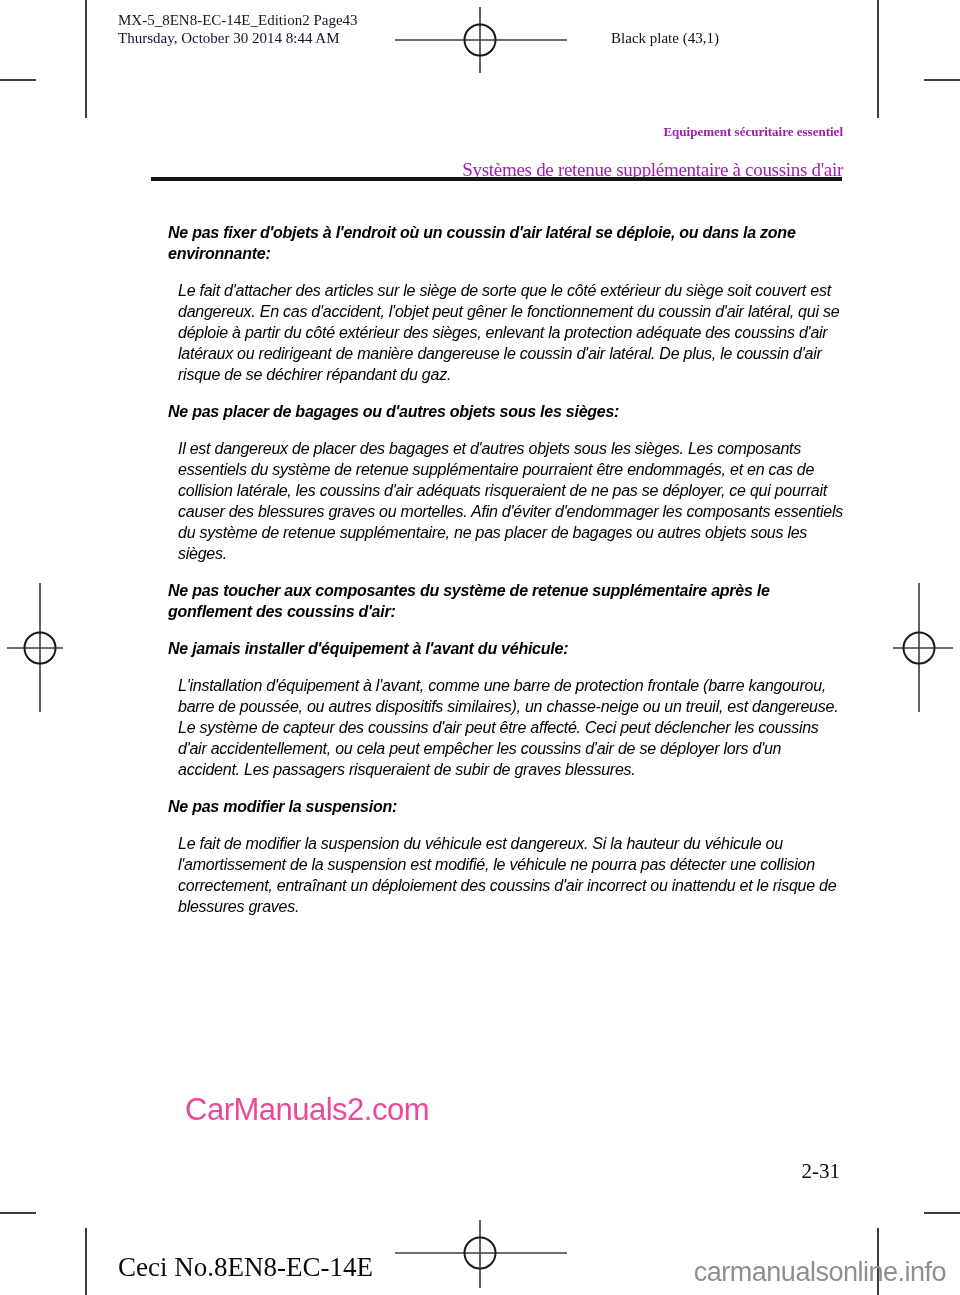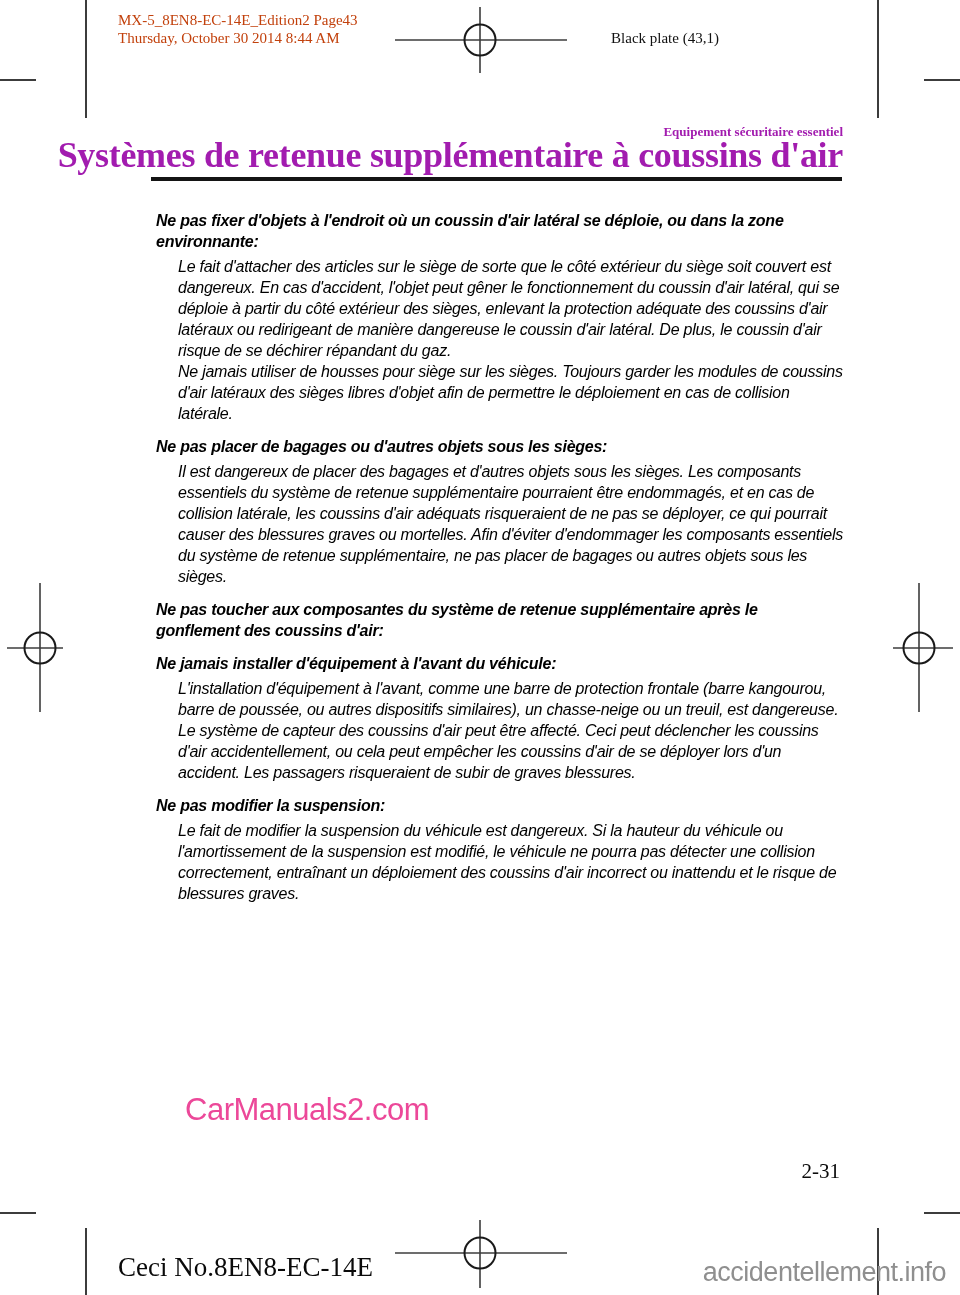--- a/index.html
+++ b/index.html
@@ -10,35 +10,35 @@
 
   
   .cropline { position: absolute; background: #3c3c3c; }
 
   
   .regmark { position: absolute; }
   .regmark line { stroke: #3c3c3c; stroke-width: 1.6; }
   .regmark circle { stroke: #1a1a1a; stroke-width: 2; fill: none; }
 
   
-  .print-info { left: 118px; top: 11px; font-size: 15px; line-height: 18px; color: #c2410c; }
+  .print-info { left: 118px; top: 11px; font-size: 15px; line-height: 18px; color: #0f172a; }
   .black-plate { left: 560px; top: 30px; width: 210px; text-align: center; font-size: 15px; color: #111; }
 
   
   .page-header { right: 117px; top: 124px; text-align: right; color: #a21caf; }
   .page-header .kicker { font-size: 13px; font-weight: bold; line-height: 15px; }
-  .page-header .title  { font-size: 36px; font-weight: bold; line-height: 30px; margin-top: 1px; letter-spacing: -0.3px; }
+  .page-header .title  { font-size: 19px; font-weight: normal; line-height: 30px; margin-top: 16px; letter-spacing: -0.3px; }
   .header-rule { left: 151px; top: 177px; width: 691px; height: 4px; background: #141414; }
 
   
   .content { left: 152px; top: 206px; width: 692px;
              font-family: "Liberation Sans", sans-serif; font-style: italic;
              font-size: 16px; line-height: 21px; letter-spacing: -0.25px; color: #000; }
   .content section { margin: 0 0 12px 0; }
-  .content h3 { margin: 4px; font-size: 16px; font-weight: bold; line-height: 21px; }
+  .content h3 { margin: 16px; font-size: 16px; font-weight: bold; line-height: 21px; }
   .content p { margin: 0 0 0 26px; }
 
   
   .watermark { left: 185px; top: 1092px; font-family: "Liberation Sans", sans-serif;
                font-size: 31px; letter-spacing: -0.5px; }
   .page-number { right: 120px; top: 1159px; font-size: 21px; font-weight: normal; }
   .form-number { left: 118px; top: 1252px; font-size: 27px; }
   .footer-site { right: 14px; top: 1257px; font-family: "Liberation Sans", sans-serif;
                  font-size: 27px; color: #8f8f8f; letter-spacing: -0.5px; }
 </style>
@@ -84,21 +84,20 @@
 <div class="abs page-header">
   <div class="kicker">Equipement sécuritaire essentiel</div>
   <div class="title">Systèmes de retenue supplémentaire à coussins d'air</div>
 </div>
 <div class="abs header-rule"></div>
 
 <div class="abs content">
   <section>
     <h3>Ne pas fixer d'objets à l'endroit où un coussin d'air latéral se déploie, ou dans la zone environnante:</h3>
     <p>Le fait d'attacher des articles sur le siège de sorte que le côté extérieur du siège soit couvert est dangereux. En cas d'accident, l'objet peut gêner le fonctionnement du coussin d'air latéral, qui se déploie à partir du côté extérieur des sièges, enlevant la protection adéquate des coussins d'air latéraux ou redirigeant de manière dangereuse le coussin d'air latéral. De plus, le coussin d'air risque de se déchirer répandant du gaz.</p>
-    <p>Ne jamais utiliser de housses pour siège sur les sièges. Toujours garder les modules de coussins d'air latéraux des sièges libres d'objet afin de permettre le déploiement en cas de collision latérale.</p>
   </section>
   <section>
     <h3>Ne pas placer de bagages ou d'autres objets sous les sièges:</h3>
     <p>Il est dangereux de placer des bagages et d'autres objets sous les sièges. Les composants essentiels du système de retenue supplémentaire pourraient être endommagés, et en cas de collision latérale, les coussins d'air adéquats risqueraient de ne pas se déployer, ce qui pourrait causer des blessures graves ou mortelles. Afin d'éviter d'endommager les composants essentiels du système de retenue supplémentaire, ne pas placer de bagages ou autres objets sous les sièges.</p>
   </section>
   <section>
     <h3>Ne pas toucher aux composantes du système de retenue supplémentaire après le gonflement des coussins d'air:</h3>
   </section>
   <section>
     <h3>Ne jamais installer d'équipement à l'avant du véhicule:</h3>
@@ -106,13 +105,13 @@
   </section>
   <section>
     <h3>Ne pas modifier la suspension:</h3>
     <p>Le fait de modifier la suspension du véhicule est dangereux. Si la hauteur du véhicule ou l'amortissement de la suspension est modifié, le véhicule ne pourra pas détecter une collision correctement, entraînant un déploiement des coussins d'air incorrect ou inattendu et le risque de blessures graves.</p>
   </section>
 </div>
 
 <div class="abs watermark" style="color:#ec4899;">CarManuals2.com</div>
 <div class="abs page-number">2-31</div>
 <div class="abs form-number">Ceci No.8EN8-EC-14E</div>
-<div class="abs footer-site">accidentellement.info</div>
+<div class="abs footer-site">carmanualsonline.info</div>
 
 </body></html>

